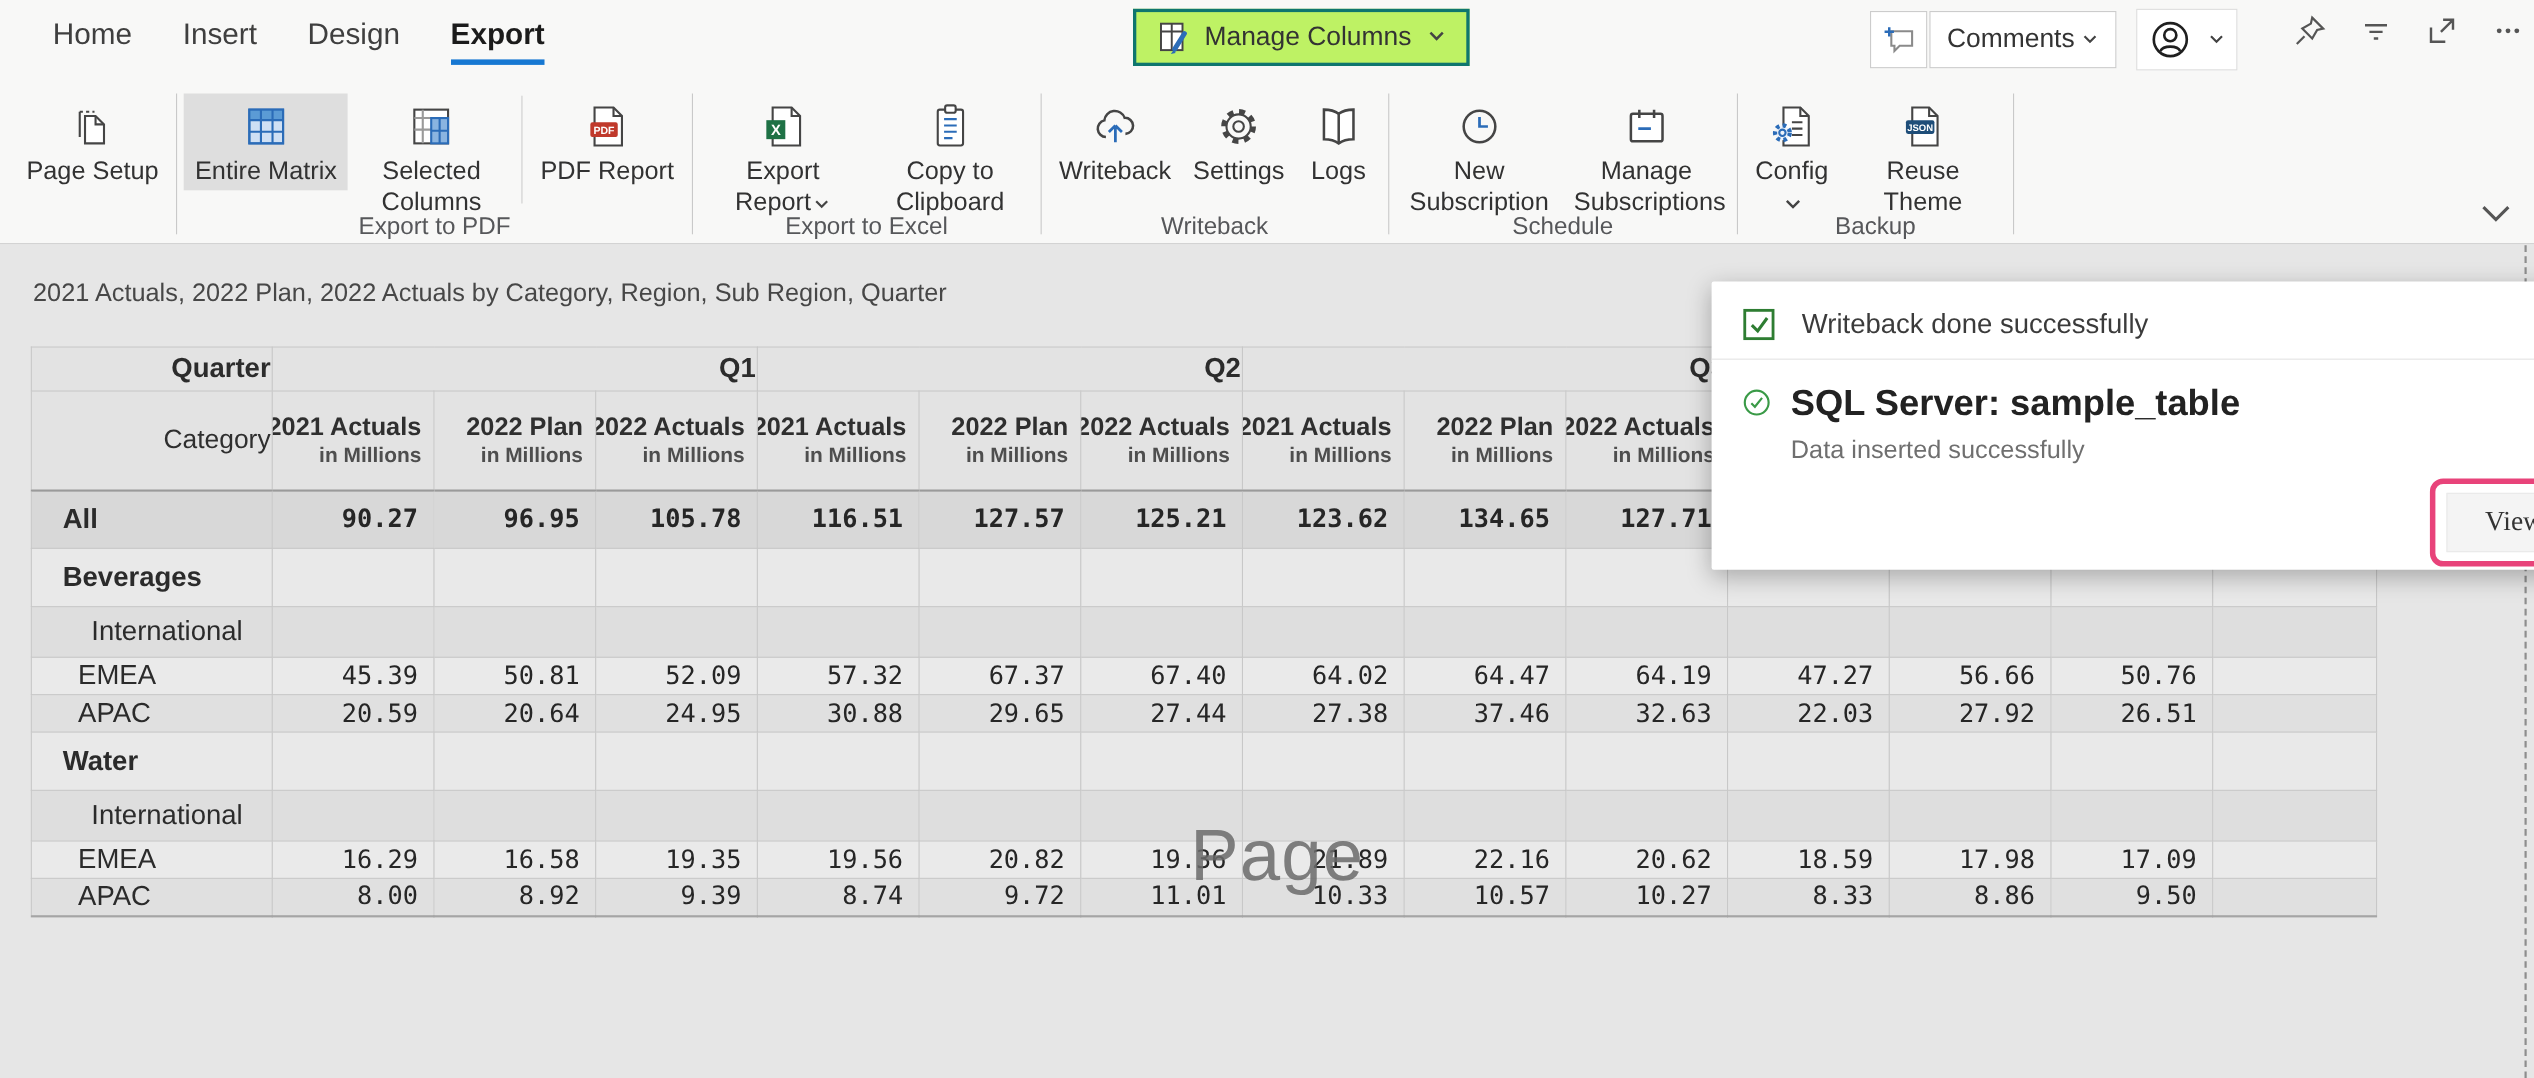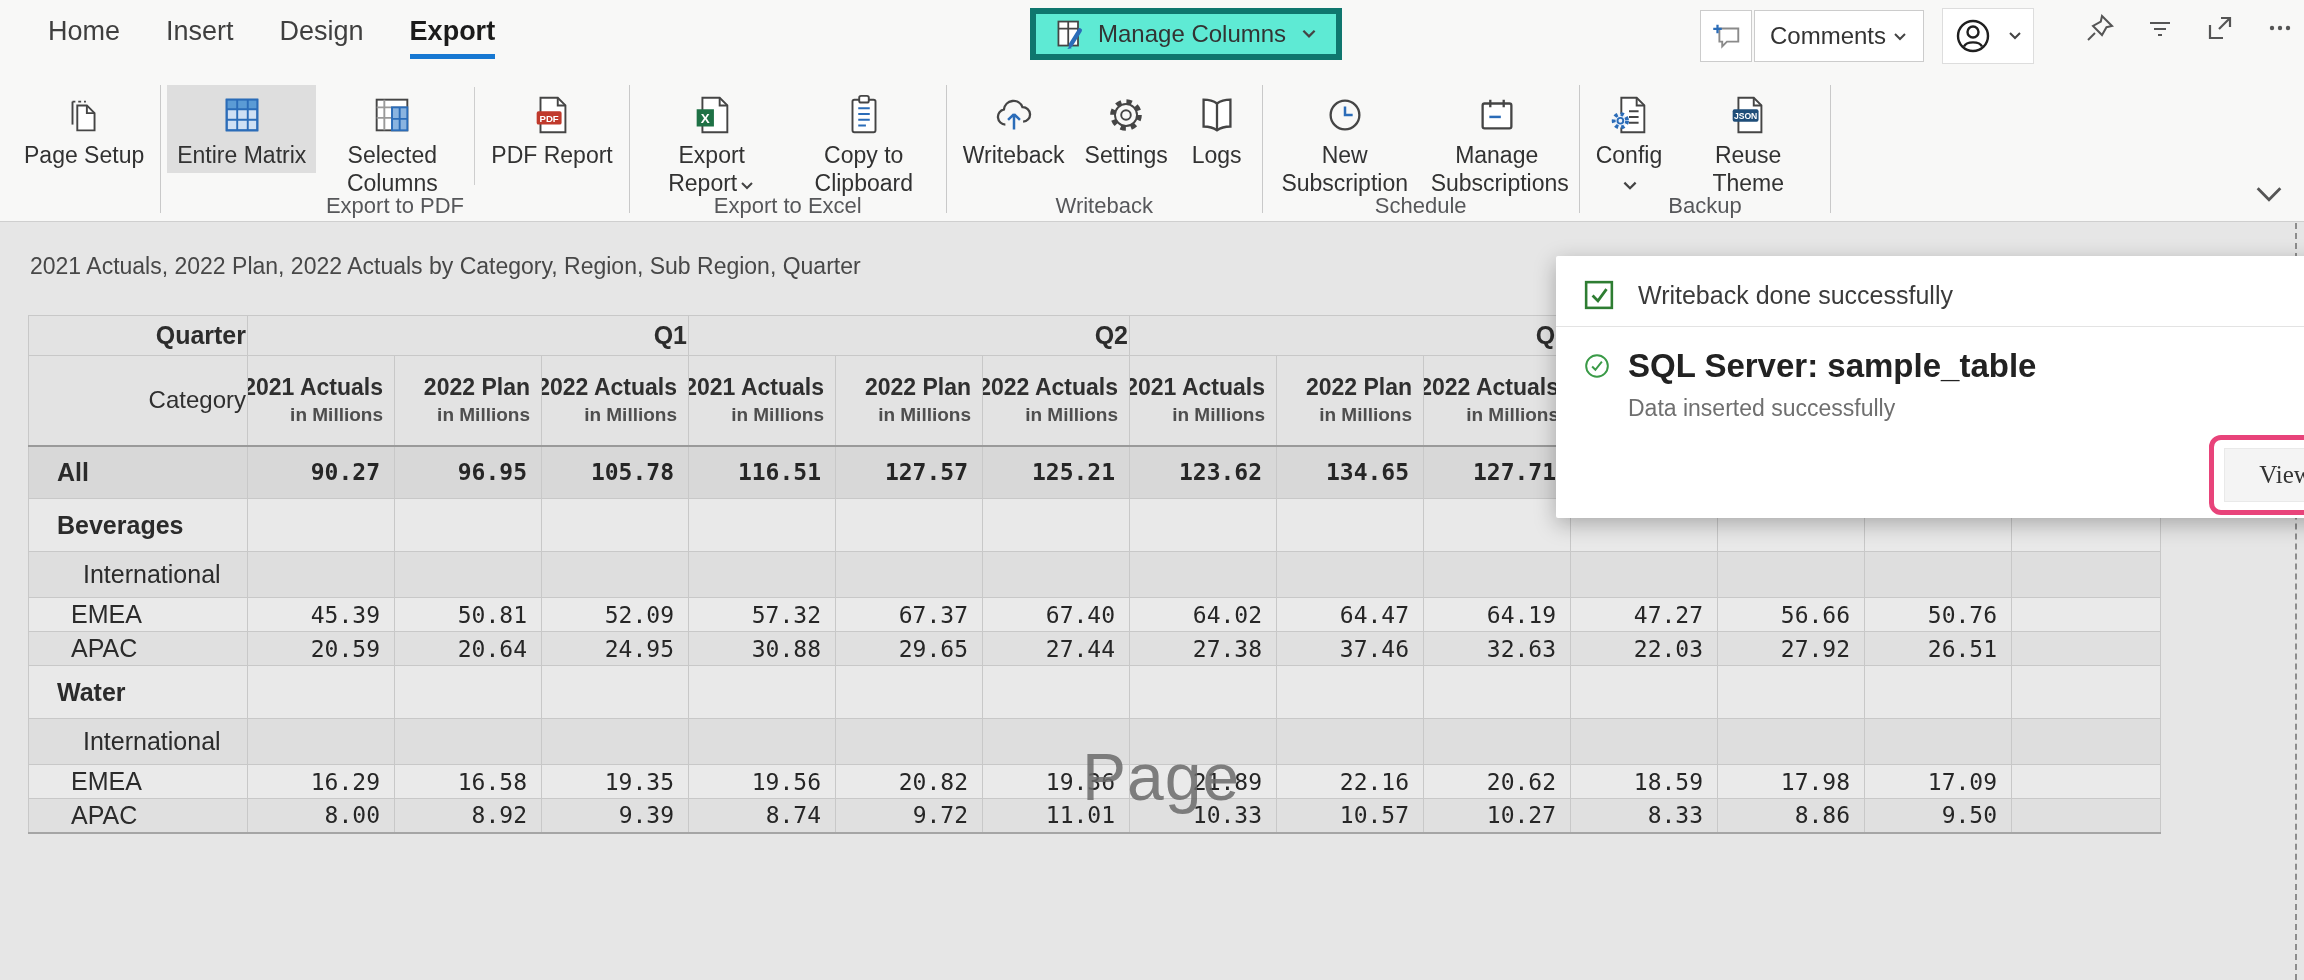--- a/index.html
+++ b/index.html
@@ -15,21 +15,21 @@
   .rgroup{display:flex;flex-direction:column;align-items:center;}
   .rbuttons{display:flex;align-items:flex-start;height:104px;}
   .rlabel{font-size:22px;color:#56575a;height:26px;margin-top:4px;white-space:nowrap;}
   .rbtn{display:flex;flex-direction:column;align-items:center;padding:4px 10px;background:transparent;border:none;min-width:78px;cursor:default;}
   .rbtn.active{background:#dedede;}
   .rbtn .icn{height:52px;display:flex;align-items:center;justify-content:center;}
   .rbtn .lbl{font-size:23px;color:#323232;text-align:center;line-height:28px;max-width:132px;}
   .rsep{width:1px;background:#c9c9c9;height:128px;margin:0 6px;}
   .rsep-short{width:1px;background:#cecece;height:98px;margin:2px 6px 0 6px;}
   .chev-inline{display:inline-block;vertical-align:middle;margin-left:2px;}
-  .manage-cols{position:absolute;left:1030px;top:8px;height:52px;border:6px solid #0f766e;background:#5eead4;
+  .manage-cols{position:absolute;left:1030px;top:8px;height:52px;border:3px solid #0f766e;background:#bef264;
                display:flex;align-items:center;gap:12px;padding:0 18px;font-size:24px;color:#333;box-sizing:border-box;}
   .add-comment{position:absolute;left:1700px;top:10px;width:52px;height:52px;border:1px solid #cccccc;background:#ffffff;
                display:flex;align-items:center;justify-content:center;box-sizing:border-box;}
   .comments-btn{position:absolute;left:1754px;top:10px;height:52px;border:1px solid #cccccc;background:#ffffff;
                 display:flex;align-items:center;gap:4px;padding:0 15px;font-size:24px;color:#333;box-sizing:border-box;}
   .avatar-btn{position:absolute;left:1942px;top:8px;width:92px;height:56px;border:1px solid #dddddd;background:#ffffff;
               display:flex;align-items:center;justify-content:center;gap:12px;box-sizing:border-box;}
   .header-icons{position:absolute;left:2082px;top:10px;display:flex;gap:24px;align-items:center;}
   .hicon{width:36px;height:36px;display:flex;align-items:center;justify-content:center;}
   .collapse-chev{position:absolute;left:2252px;top:182px;width:34px;height:24px;}

